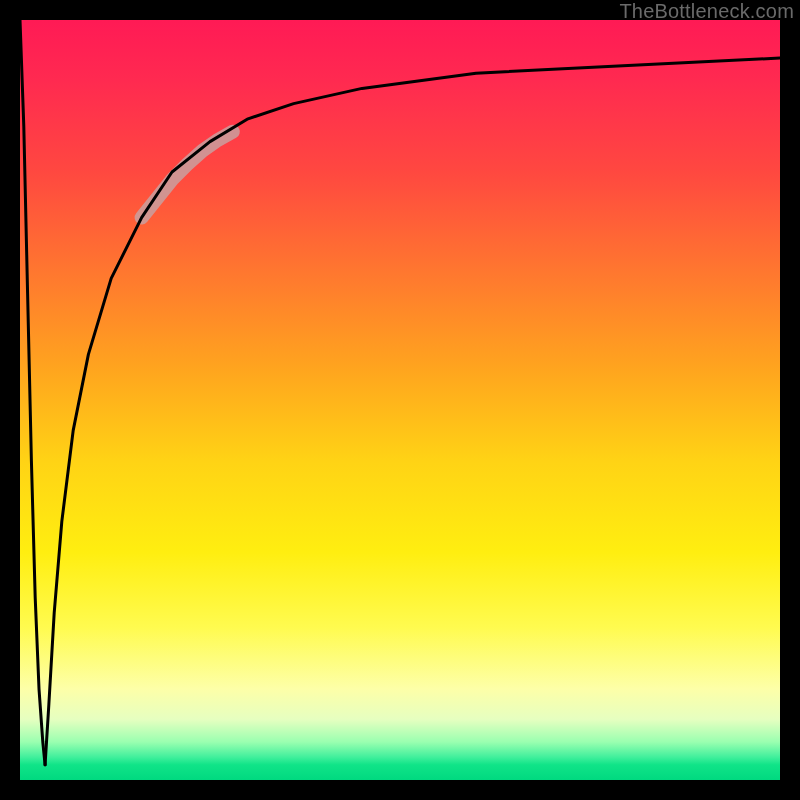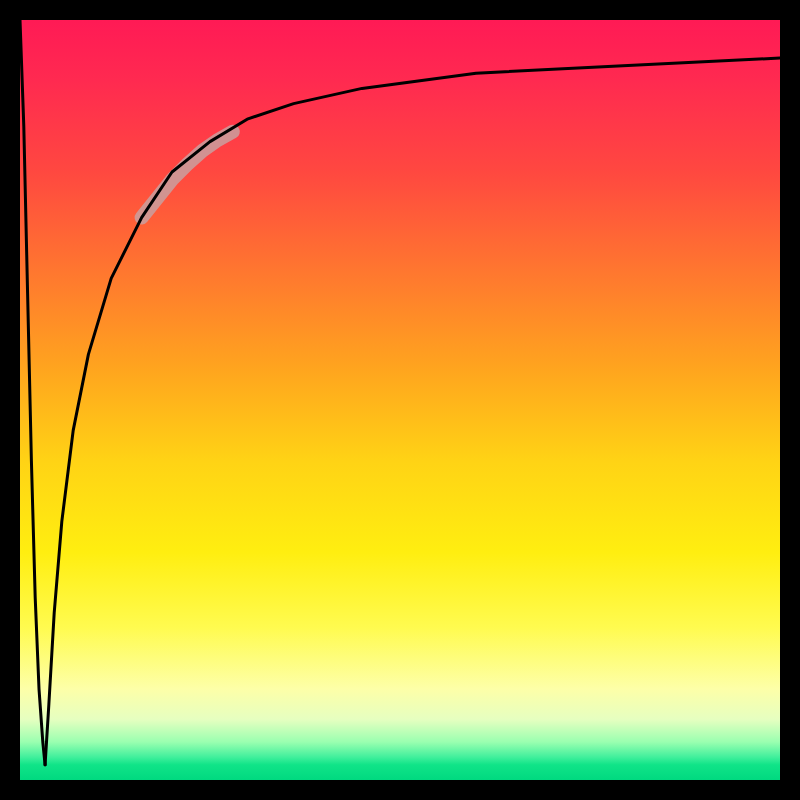--- a/index.html
+++ b/index.html
@@ -59,20 +59,21 @@
     color: #6a6a6a;
     font-size: 20px;
     letter-spacing: 0.2px;
     font-weight: 400;
   }
 </style>
 </head>
 <body>
 
 <div class="frame">
+  <div class="attribution">TheBottleneck.com</div>
 
   <div class="plot-area">
     <div class="gradient-bg"></div>
     <svg class="curve-svg" viewBox="0 0 760 760" preserveAspectRatio="none">
       <g id="curve-group">
           <path d="M121.60 197.60 L136.80 178.60 L152.00 159.60 L167.20 144.40 L182.40 130.72 L197.60 120.08 L212.80 111.72" stroke="#c9a0a0" stroke-width="14" stroke-linecap="round" fill="none" opacity="0.85"></path>
           <path d="M0.00 0.00 L3.80 106.40 L7.60 273.60 L11.40 440.80 L15.20 577.60 L19.00 668.80 L22.80 722.00 L25.08 744.80" stroke="#000000" stroke-width="3" fill="none" stroke-linecap="round" stroke-linejoin="round"></path>
           <path d="M25.08 744.80 L28.88 684.00 L34.20 592.80 L41.80 501.60 L53.20 410.40 L68.40 334.40 L91.20 258.40 L121.60 197.60 L152.00 152.00 L190.00 121.60 L228.00 98.80 L273.60 83.60 L342.00 68.40 L456.00 53.20 L608.00 45.60 L760.00 38.00" stroke="#000000" stroke-width="3" fill="none" stroke-linecap="round" stroke-linejoin="round"></path>
         </g>
     </svg>

